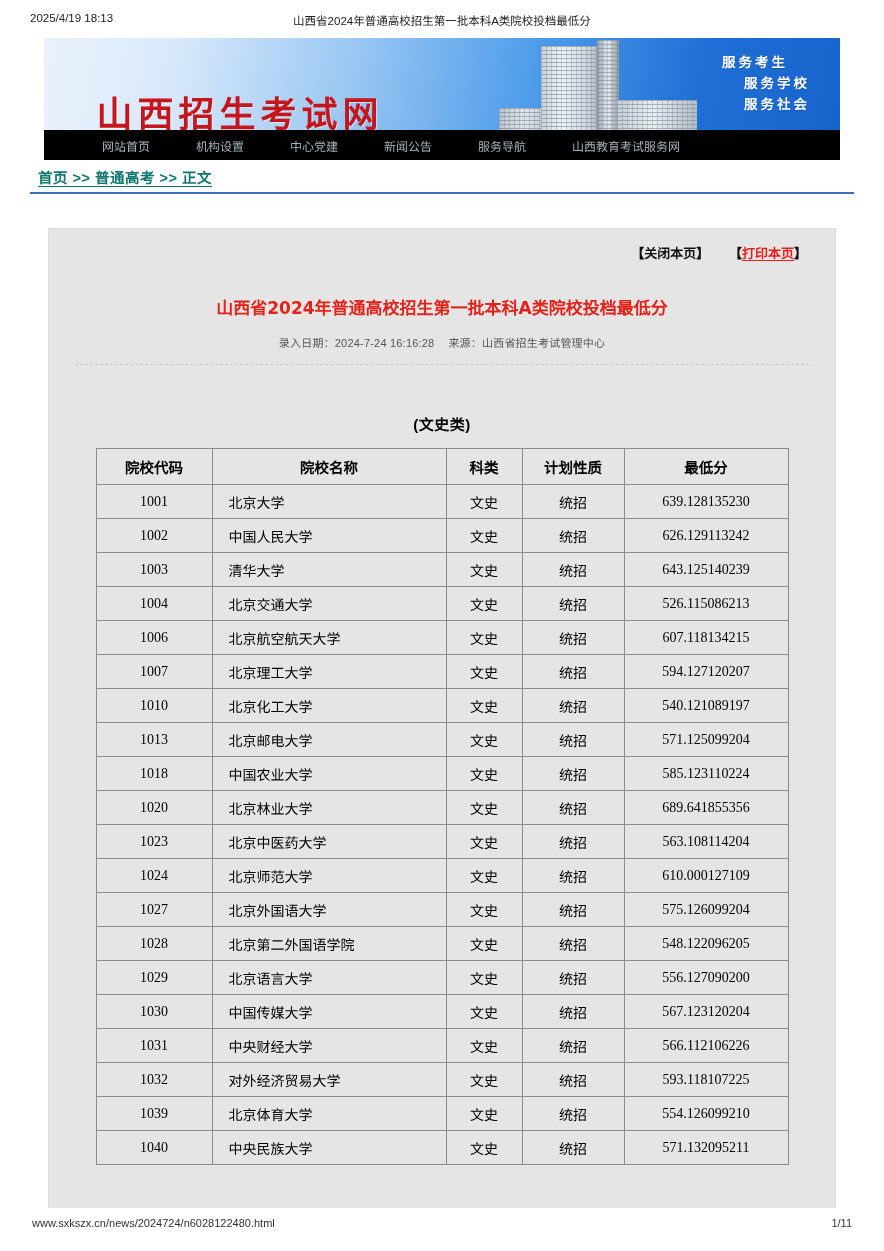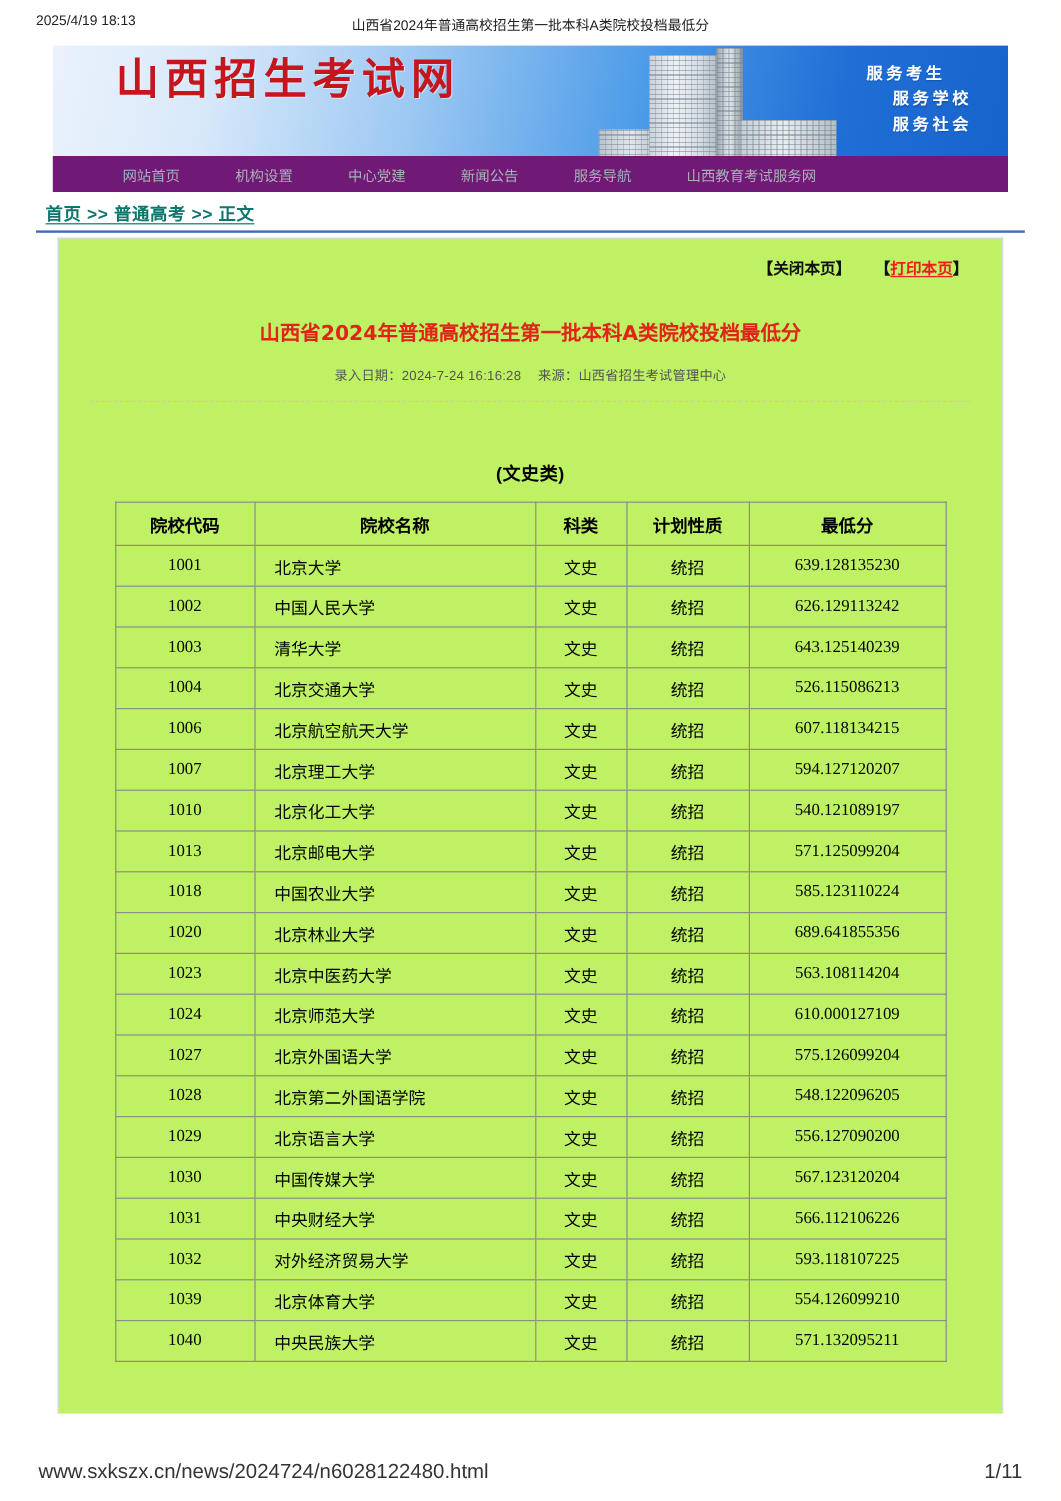--- a/index.html
+++ b/index.html
@@ -43,21 +43,21 @@
     font-size: 11.5px;
     white-space: nowrap;
   }
 
   .print-foot {
     position: absolute;
     bottom: 18px;
     left: 0;
     width: 884px;
     height: 16px;
-    font-size: 17px;
+    font-size: 11px;
     color: #333;
   }
   .print-foot .pf-left {
     position: absolute;
     left: 32px;
     top: 0;
     white-space: nowrap;
   }
   .print-foot .pf-right {
     position: absolute;
@@ -118,20 +118,21 @@
     width: 300px;
   }
   .banner-logo .bl-main {
     font-family: "DejaVu Serif", "Liberation Serif", serif;
     font-size: 36px;
     font-weight: 700;
     color: #c4161c;
     letter-spacing: 5px;
     line-height: 44px;
     text-shadow: 1px 1px 0 rgba(255,255,255,.45);
+    margin-top: 48px;
   }
   .banner-logo .bl-url {
     font-family: "Liberation Sans", sans-serif;
     font-size: 11px;
     font-weight: 700;
     color: #c4161c;
     letter-spacing: 2.6px;
     line-height: 15px;
   }
   .banner-logo .bl-sub {
@@ -206,21 +207,21 @@
   }
   .banner-slogan div:nth-child(2) { padding-right: 0px; }
   .banner-slogan div:nth-child(1) { padding-right: 22px; }
   .banner-slogan div:nth-child(3) { padding-right: 0px; }
 
   
   .nav {
     position: relative;
     margin: 0 44px;
     height: 30px;
-    background: #701a75;
+    background: #000000;
     display: flex;
     align-items: center;
     padding-left: 58px;
     box-sizing: border-box;
   }
   .nav-item {
     font-size: 12px;
     color: #a8b0b8;
     margin-right: 46px;
     white-space: nowrap;
@@ -243,24 +244,24 @@
     font-weight: 700;
     color: #0f766e;
     letter-spacing: 0.5px;
     white-space: nowrap;
     text-decoration: underline;
     text-underline-offset: 3px;
   }
 
   
   .card {
-    margin: 4px 48px 0 48px;
+    margin: 34px 48px 0 48px;
     border: 1px solid #dcdcdc;
     border-bottom: none;
-    background: #bef264;
+    background: #e5e5e5;
     min-height: 980px;
     position: relative;
     box-sizing: border-box;
   }
 
   .card-actions {
     text-align: right;
     padding: 14px 28px 8px 0;
     font-size: 13px;
     font-weight: 700;

